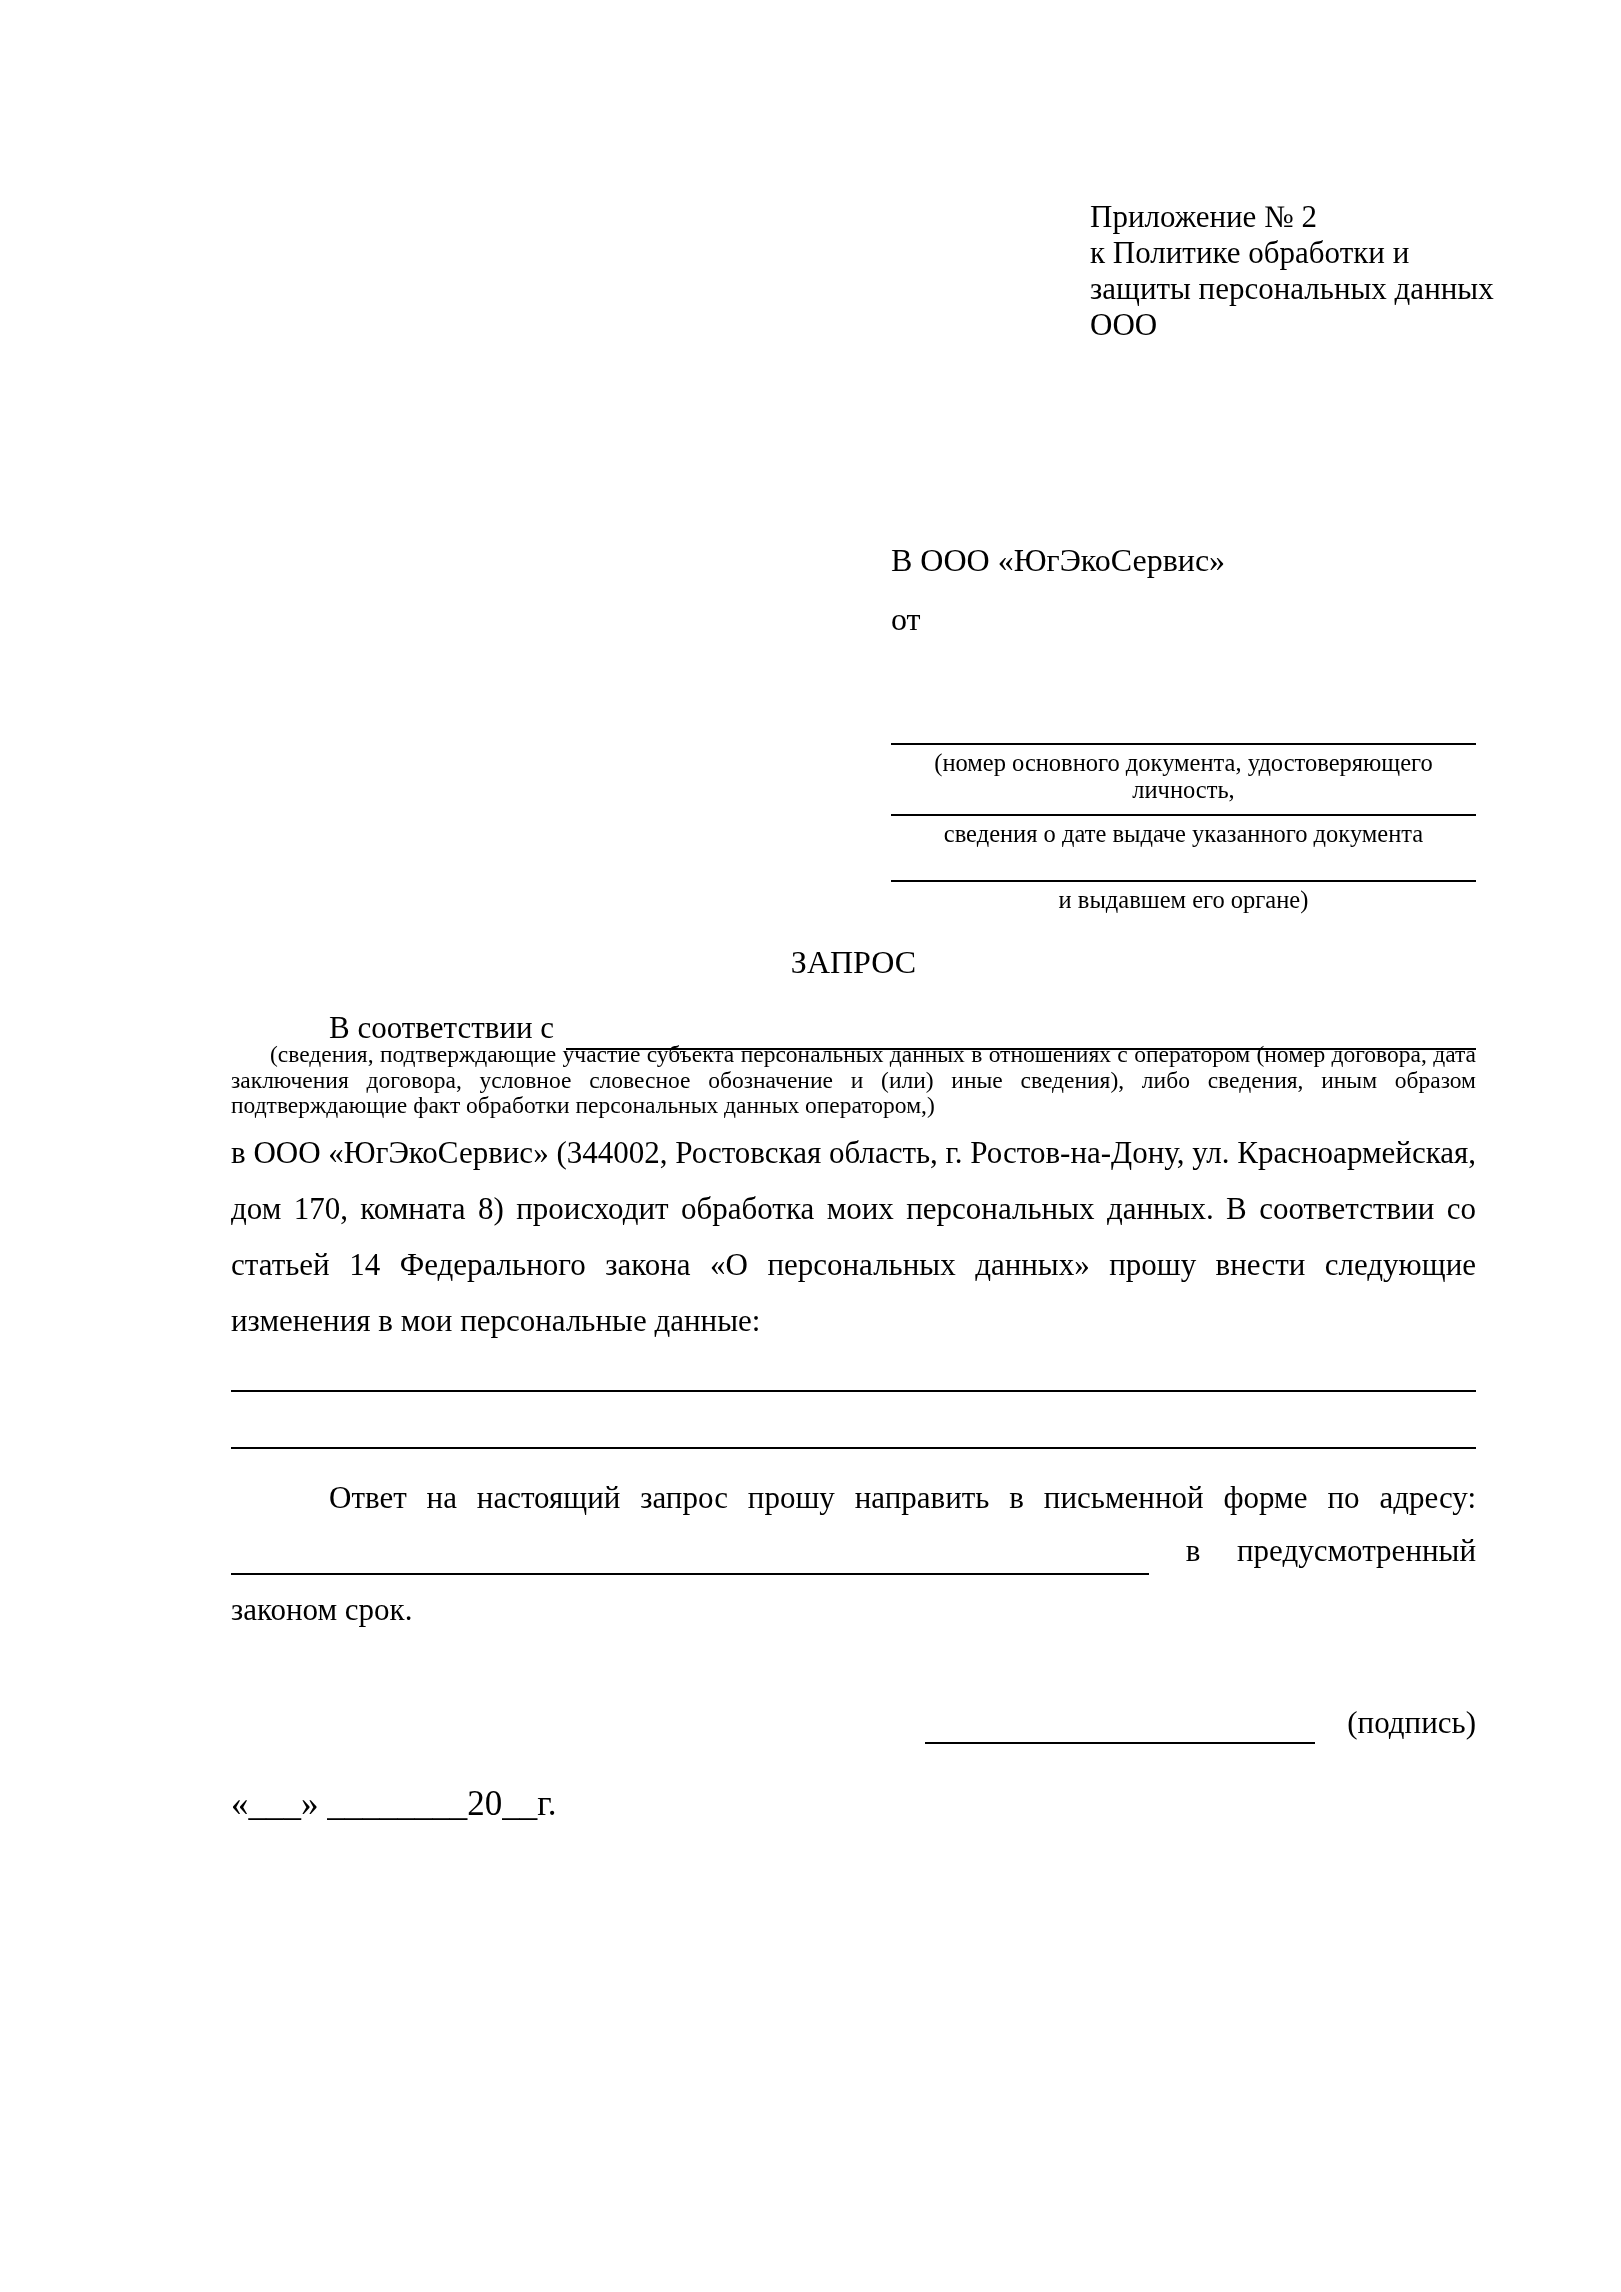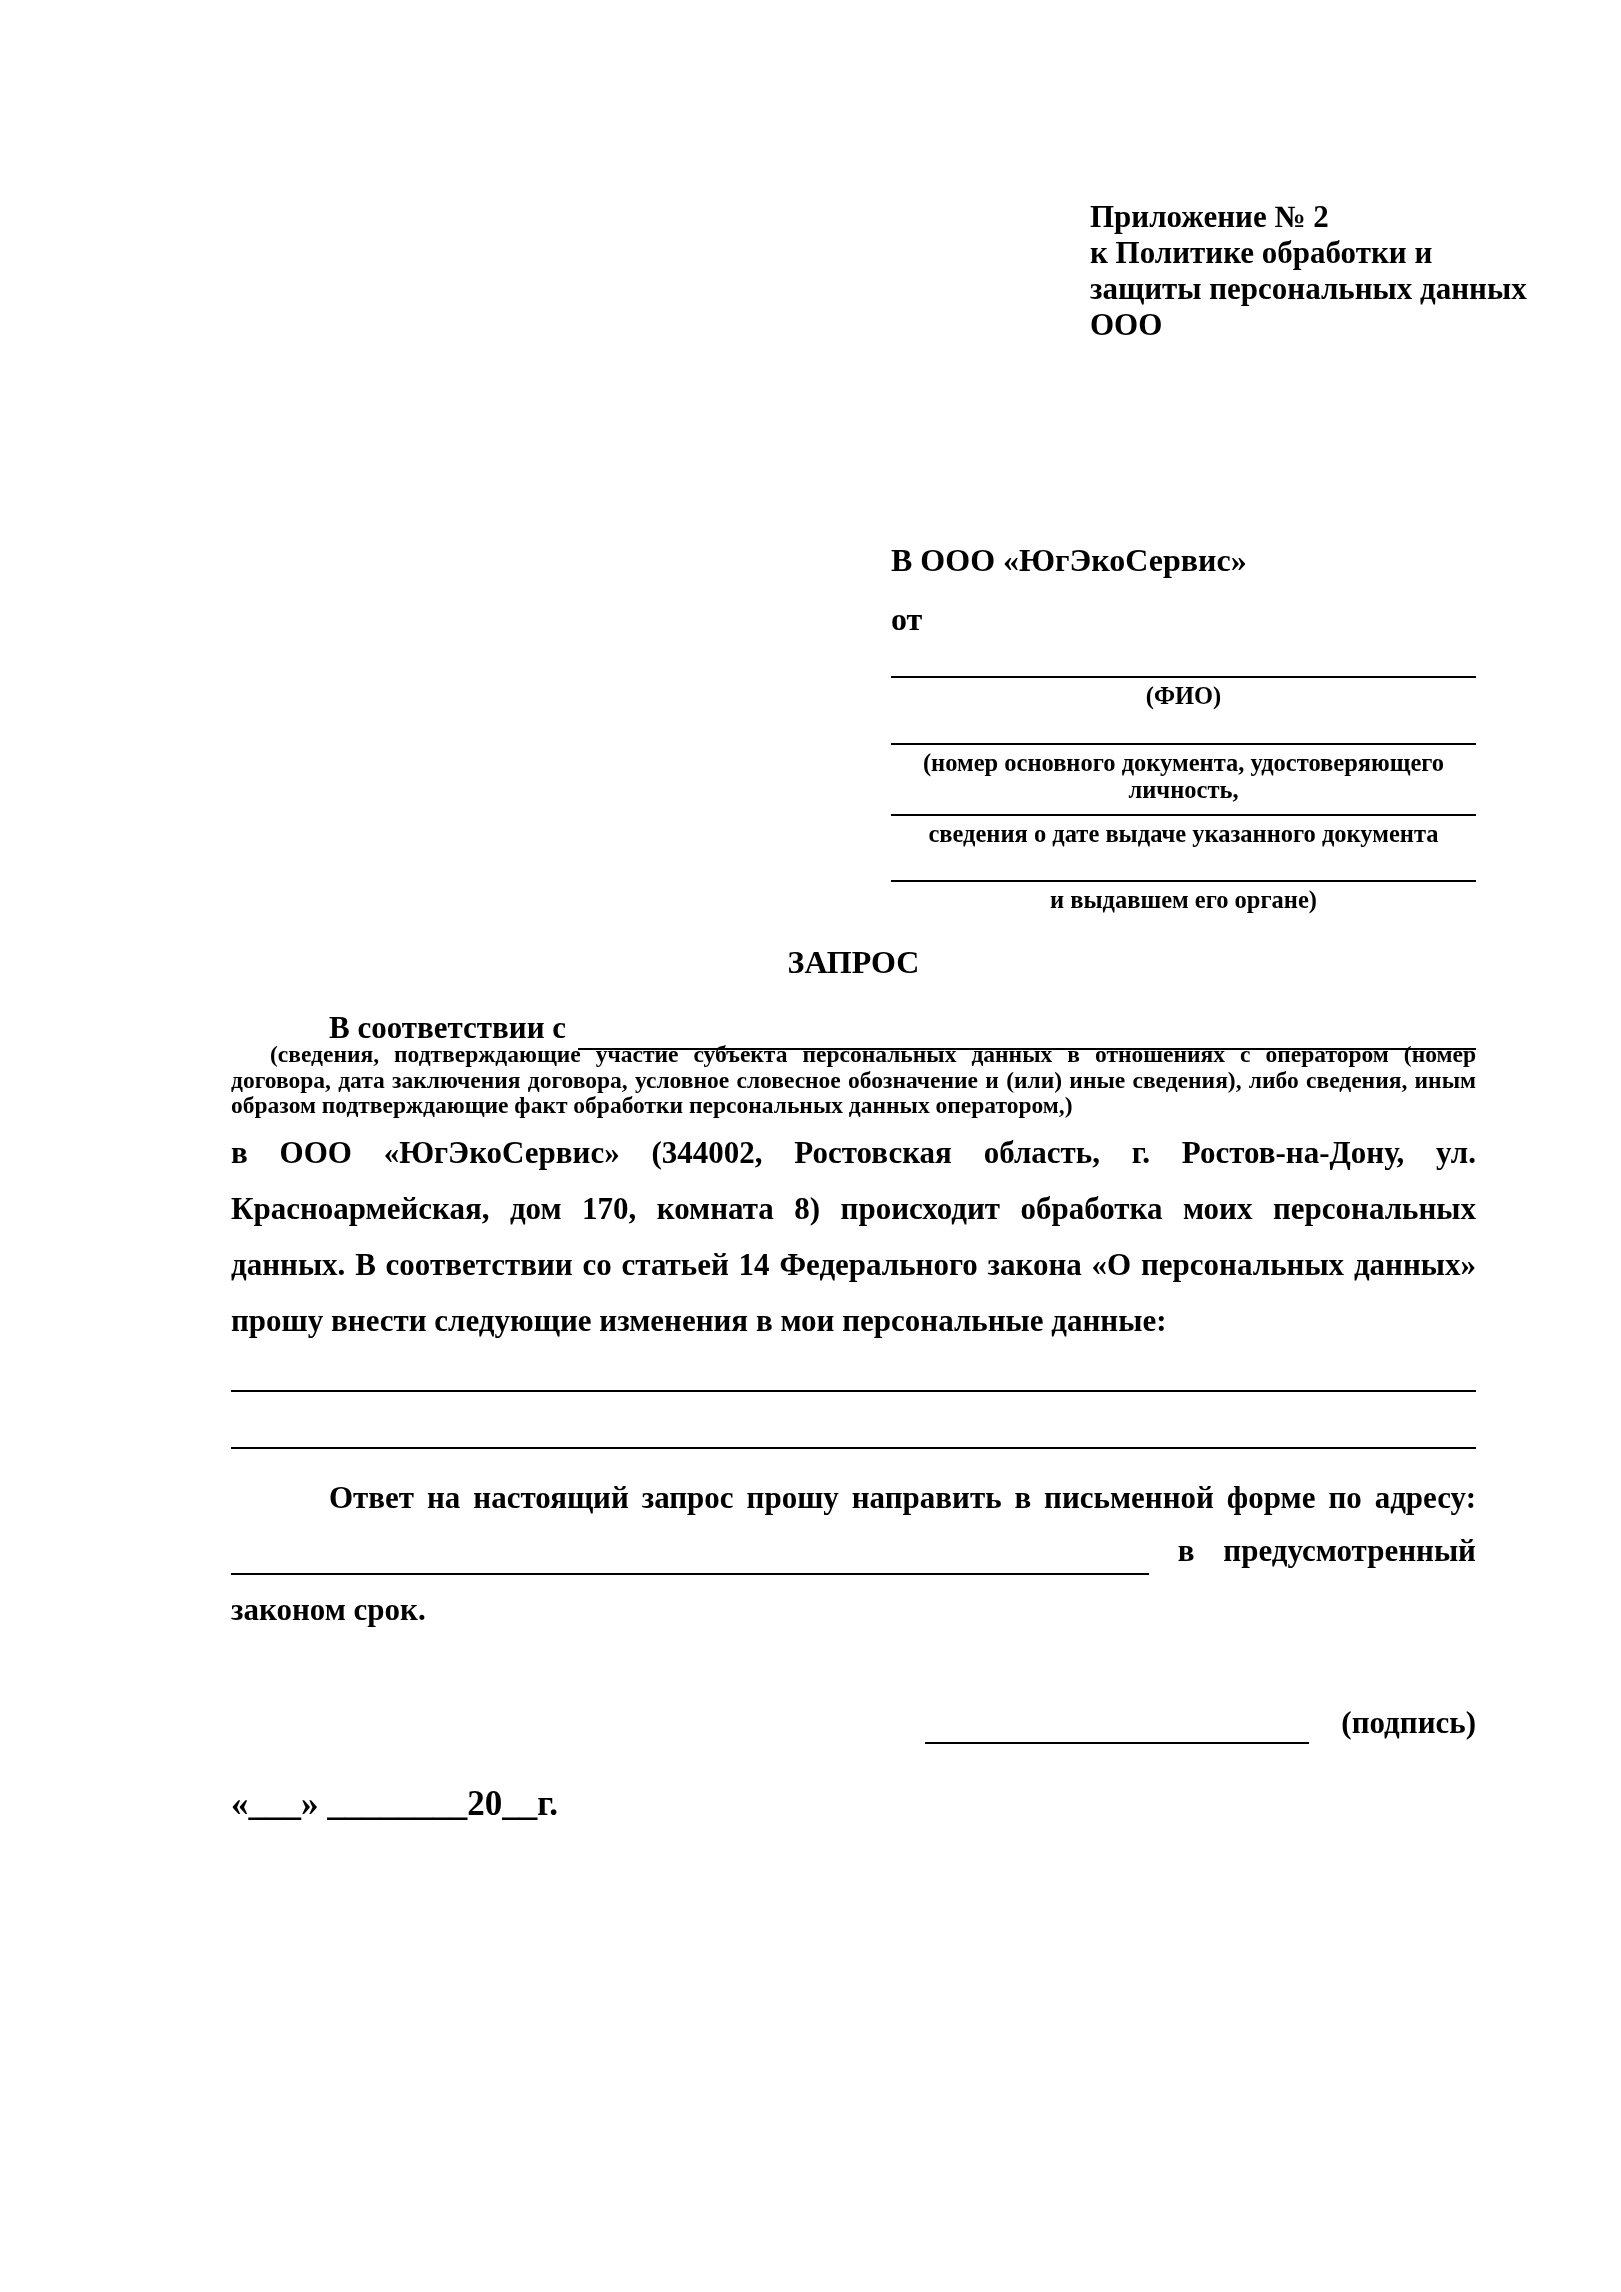--- a/index.html
+++ b/index.html
@@ -4,21 +4,21 @@
 <style>
   html,body{margin:0;padding:0;background:#ffffff;}
   .page{
     position:relative;
     width:1621px;height:2293px;
     background:#ffffff;
     font-family:"Liberation Serif","DejaVu Serif",serif;
     color:#000;
     overflow:hidden;
   }
-  .abs{position:absolute;font-weight:bold;}
+  .abs{position:absolute;}
   .fs-body{font-size:31px;line-height:56px;}
   .fs-note{font-size:31px;line-height:36px;}
   .center{text-align:center;}
 
   .doc-title{
     left:231px;top:387px;width:1245px;
     font-size:33px;font-weight:bold;line-height:46px;
     text-align:center;
   }
 
@@ -68,24 +68,20 @@
     <div>Приложение № 2</div>
     <div>к Политике обработки и</div>
     <div>защиты персональных данных</div>
     <div>ООО</div>
   </div>
 
 
   <div class="abs addr-block-item" style="top:542px;">В ООО «ЮгЭкоСервис»</div>
   <div class="abs addr-block-item" style="top:601px;">от</div>
 
-  <div class="abs field" style="top:676px;">
-    <div class="rule"></div>
-    <div class="fcap">(ФИО)</div>
-  </div>
 
   <div class="abs field" style="top:743px;">
     <div class="rule"></div>
     <div class="fcap">(номер основного документа, удостоверяющего личность,</div>
   </div>
 
   <div class="abs field" style="top:814px;">
     <div class="rule"></div>
     <div class="fcap">сведения о дате выдаче указанного документа</div>
   </div>

